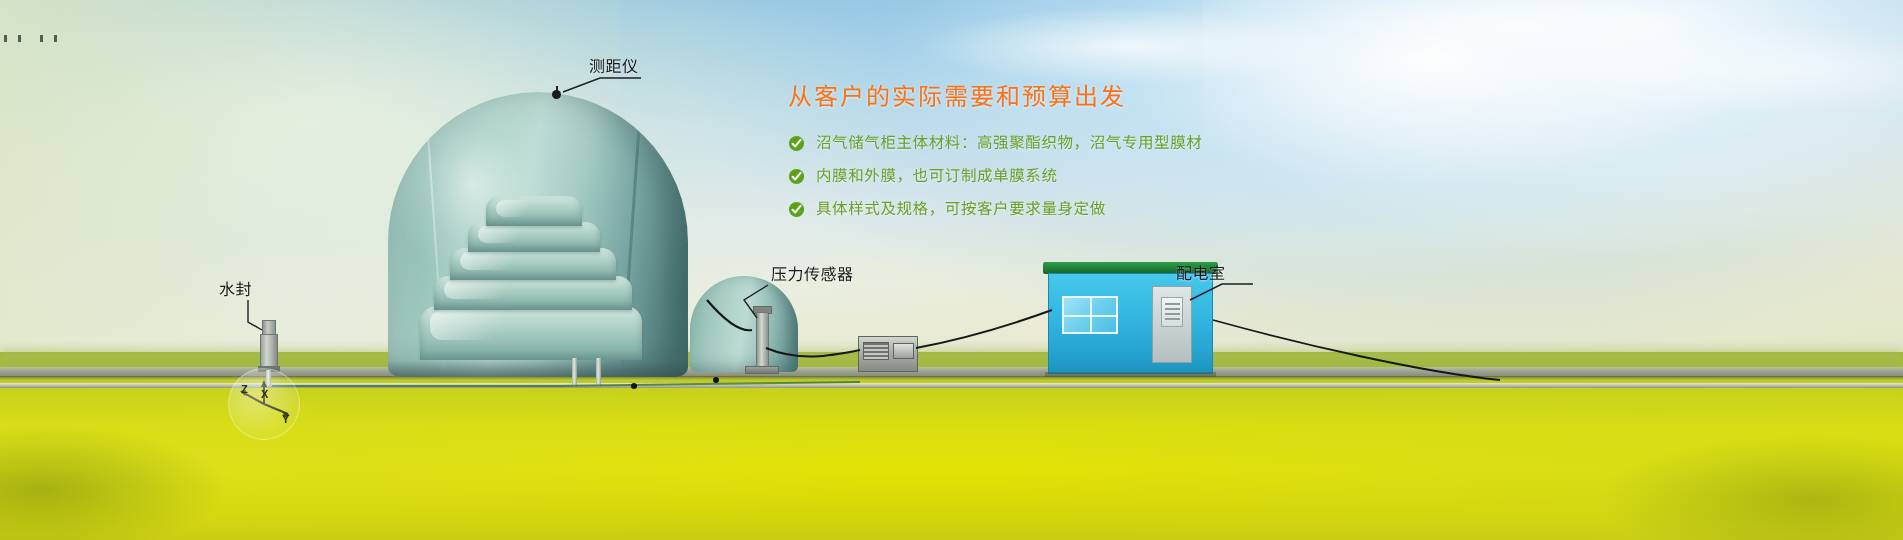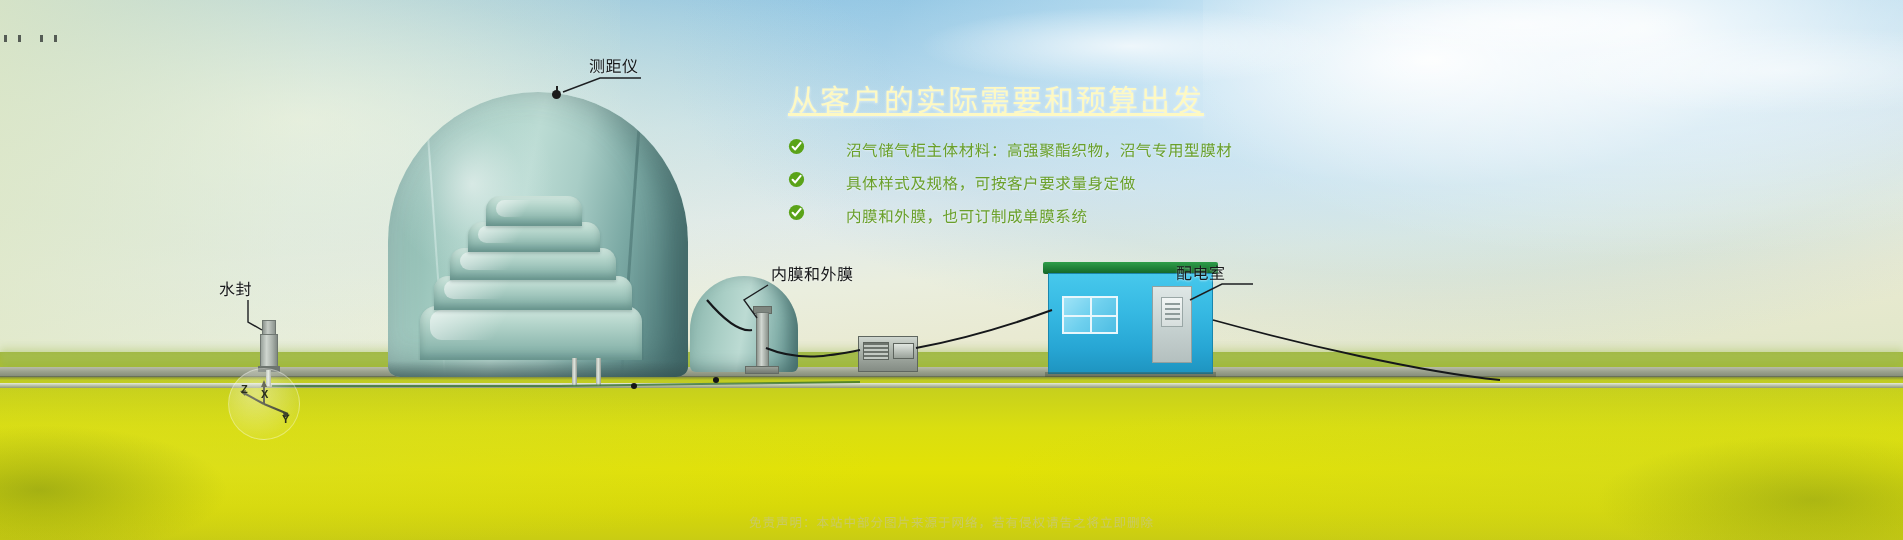--- a/index.html
+++ b/index.html
@@ -280,46 +280,44 @@
     border: 1px solid rgba(255,255,255,0.35);
   }
   .gizmo-lbl {
     position: absolute; font-size: 11px; color: #2b2f18; font-weight: bold;
   }
 
   
   .copy { position: absolute; left: 788px; top: 82px; width: 640px; }
 
   .subtitle {
-    font-size: 30px;
-    color: #fef9c3;
+    font-size: 24px;
+    color: #f97316;
     letter-spacing: 2px;
     line-height: 1.25;
     font-weight: normal;
     text-shadow: 0 1px 3px rgba(255,255,255,0.6);
-    text-decoration: underline;
   }
   .headline {
     margin-top: 8px;
     font-size: 40px;
     font-weight: bold;
     color: #15181c;
     letter-spacing: 1.5px;
     line-height: 1.18;
     text-shadow: 0 1px 3px rgba(255,255,255,0.45);
   }
   .bullets { margin-top: 18px; }
   .bullet {
-    display: flex; align-items: flex-start;
+    display: flex; align-items: flex-end;
     margin-bottom: 11px;
     font-size: 15.5px;
     color: #6aa02a;
     letter-spacing: .6px;
     text-shadow: 0 1px 2px rgba(255,255,255,0.55);
-    gap: 30px;
   }
   .check {
     flex: 0 0 auto;
     width: 17px; height: 17px; margin-right: 11px;
     position: relative;
   }
   .check svg { display: block; }
 
   
   .disclaimer {
@@ -453,21 +451,21 @@
     </g>
   </svg>
 
   <div class="gizmo"></div>
   <div class="gizmo-lbl" style="left:241px; top:383px;">Z</div>
   <div class="gizmo-lbl" style="left:261px; top:388px;">X</div>
   <div class="gizmo-lbl" style="left:282px; top:413px;">Y</div>
 
   <div class="lbl" style="left:589px; top:58px;">测距仪</div>
   <div class="lbl" style="left:219px; top:281px;">水封</div>
-  <div class="lbl" style="left:771px; top:266px;">内膜和外膜</div>
+  <div class="lbl" style="left:771px; top:266px;">压力传感器</div>
   <div class="lbl" style="left:1176px; top:265px;">配电室</div>
 
   <div class="copy">
     <div class="subtitle">从客户的实际需要和预算出发</div>
 
     <div class="bullets">
 
       <div class="bullet">
         <span class="check">
           <svg width="17" height="17" viewBox="0 0 17 17">
@@ -478,31 +476,30 @@
         <span>沼气储气柜主体材料：高强聚酯织物，沼气专用型膜材</span>
       </div>
 
       <div class="bullet">
         <span class="check">
           <svg width="17" height="17" viewBox="0 0 17 17">
             <circle cx="8.5" cy="8.5" r="7.6" fill="#5aa318"></circle>
             <path d="M4.6 8.8 L7.2 11.4 L12.6 4.8" stroke="#ffffff" stroke-width="2.1" fill="none" stroke-linecap="round" stroke-linejoin="round"></path>
           </svg>
         </span>
-        <span>具体样式及规格，可按客户要求量身定做</span>
+        <span>内膜和外膜，也可订制成单膜系统</span>
       </div>
 
       <div class="bullet">
         <span class="check">
           <svg width="17" height="17" viewBox="0 0 17 17">
             <circle cx="8.5" cy="8.5" r="7.6" fill="#5aa318"></circle>
             <path d="M4.6 8.8 L7.2 11.4 L12.6 4.8" stroke="#ffffff" stroke-width="2.1" fill="none" stroke-linecap="round" stroke-linejoin="round"></path>
           </svg>
         </span>
-        <span>内膜和外膜，也可订制成单膜系统</span>
+        <span>具体样式及规格，可按客户要求量身定做</span>
       </div>
 
     </div>
   </div>
 
-  <div class="disclaimer">免责声明：本站中部分图片来源于网络，若有侵权请告之将立即删除</div>
 
 </div>
 
 </body></html>

